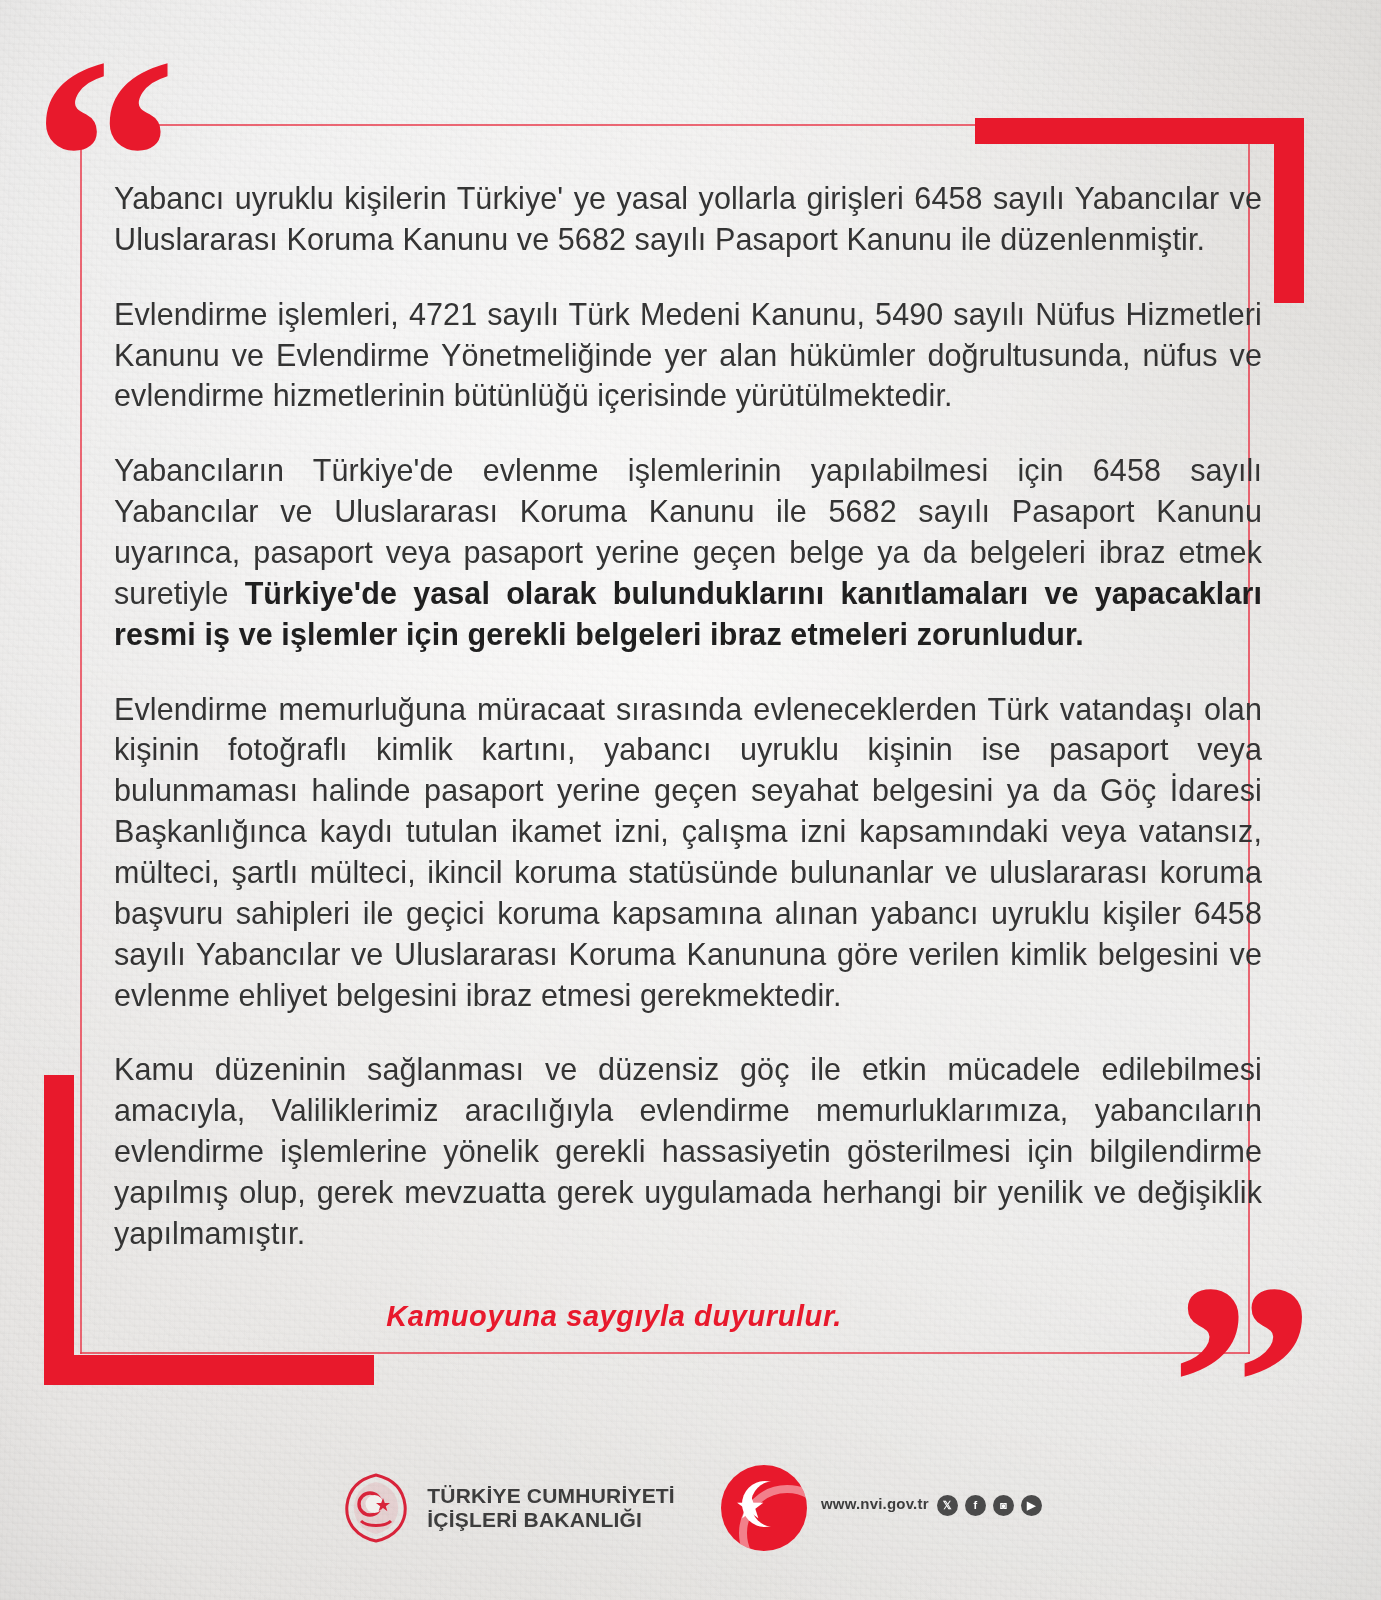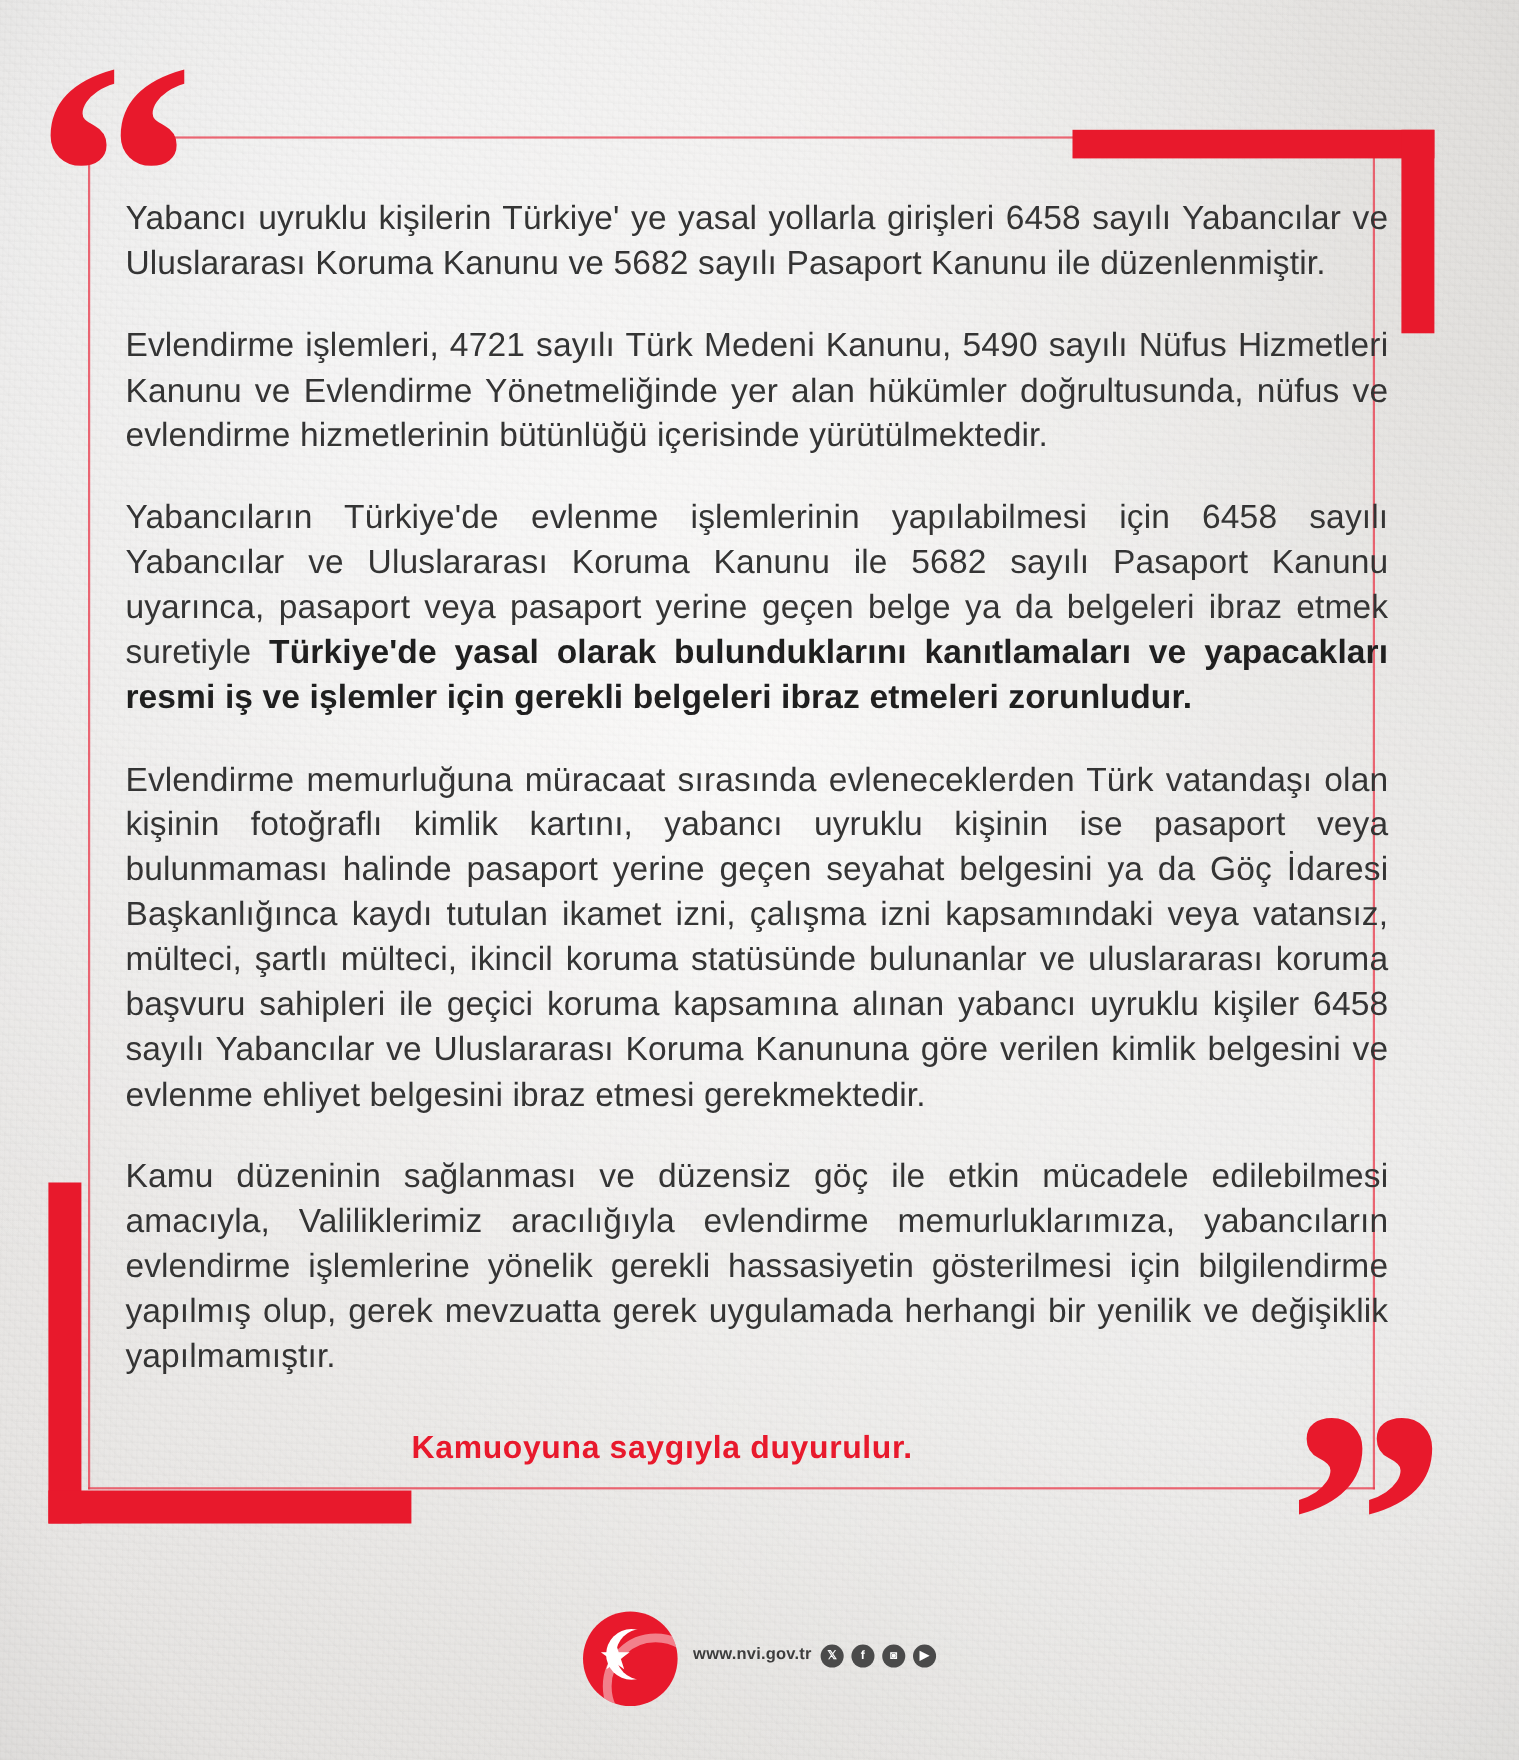--- a/index.html
+++ b/index.html
@@ -100,28 +100,29 @@
     text-align: justify;
     text-justify: inter-word;
     color: #343434;
     letter-spacing: 0.1px;
   }
   .para:last-of-type { margin-bottom: 0; }
   .para b, .para strong { font-weight: 700; color: #1f1f1f; }
 
   .closing {
     position: absolute;
-    left: 102px;
+    left: 114px;
     top: 1300px;
     width: 1000px;
     text-align: center;
     font-size: 29px;
     font-weight: 700;
     color: #e8192c;
     letter-spacing: 0.6px;
+    font-style: italic;
   }
 
   
   .footer {
     position: absolute;
     left: 0;
     top: 1448px;
     width: 1381px;
     height: 120px;
     display: flex;
@@ -291,20 +292,36 @@
     <p class="para">Evlendirme işlemleri, 4721 sayılı Türk Medeni Kanunu,  5490 sayılı Nüfus Hizmetleri Kanunu ve Evlendirme Yönetmeliğinde yer alan hükümler doğrultusunda, nüfus ve evlendirme hizmetlerinin bütünlüğü içerisinde yürütülmektedir.</p>
     <p class="para">Yabancıların Türkiye'de evlenme işlemlerinin yapılabilmesi için 6458 sayılı Yabancılar ve Uluslararası Koruma Kanunu ile 5682 sayılı Pasaport Kanunu uyarınca, pasaport veya pasaport yerine geçen belge ya da belgeleri ibraz etmek suretiyle <b>Türkiye'de yasal olarak bulunduklarını kanıtlamaları ve yapacakları resmi iş ve işlemler için gerekli belgeleri ibraz etmeleri zorunludur.</b></p>
     <p class="para">Evlendirme memurluğuna müracaat sırasında evleneceklerden Türk vatandaşı olan kişinin fotoğraflı kimlik kartını, yabancı uyruklu kişinin ise pasaport veya bulunmaması halinde pasaport yerine geçen seyahat belgesini ya da Göç İdaresi Başkanlığınca kaydı tutulan ikamet izni, çalışma izni kapsamındaki veya vatansız, mülteci, şartlı mülteci, ikincil koruma statüsünde bulunanlar ve uluslararası koruma başvuru sahipleri ile geçici koruma kapsamına alınan  yabancı uyruklu kişiler 6458 sayılı Yabancılar ve Uluslararası Koruma Kanununa göre verilen kimlik belgesini ve evlenme ehliyet belgesini ibraz etmesi gerekmektedir.</p>
     <p class="para">Kamu düzeninin sağlanması ve düzensiz göç ile etkin mücadele edilebilmesi amacıyla, Valiliklerimiz aracılığıyla evlendirme memurluklarımıza, yabancıların evlendirme işlemlerine yönelik gerekli hassasiyetin gösterilmesi için bilgilendirme yapılmış olup,  gerek mevzuatta gerek uygulamada herhangi bir yenilik ve değişiklik yapılmamıştır.</p>
   </div>
 
   <div class="closing">Kamuoyuna saygıyla duyurulur.</div>
 
   <div class="footer">
 
+    <div class="brand">
+      <div class="tc-emblem">
+        <svg width="74" height="74" viewBox="0 0 74 74" aria-hidden="true">
+          <path d="M37 4 C20 8 10 18 8 34 C6 52 18 66 37 70 C56 66 68 52 66 34 C64 18 54 8 37 4 Z" fill="none" stroke="#d8233a" stroke-width="3"></path>
+          <path d="M37 11 C24 14 16 22 15 35 C14 49 23 60 37 63 C51 60 60 49 59 35 C58 22 50 14 37 11 Z" fill="#d8233a" opacity="0.1"></path>
+          <circle cx="31" cy="33" r="11" fill="none" stroke="#d8233a" stroke-width="3.4"></circle>
+          <circle cx="35.5" cy="33" r="9" fill="#f2f0ee"></circle>
+          <polygon points="44,27 45.8,32 51,32 46.8,35.2 48.4,40.2 44,37.1 39.6,40.2 41.2,35.2 37,32 42.2,32" fill="#d8233a"></polygon>
+          <path d="M22 50 C28 56 46 56 52 50" fill="none" stroke="#d8233a" stroke-width="3"></path>
+        </svg>
+      </div>
+      <div class="brand-text">
+        <div class="l1">TÜRKİYE CUMHURİYETİ</div>
+        <div class="l2">İÇİŞLERİ BAKANLIĞI</div>
+      </div>
+    </div>
 
     <div class="nufus-group">
       <div class="nvi-circle">
         <div class="crescent"></div>
         <div class="star">★</div>
         <div class="ring"></div>
       </div>
       <div class="web-social">
         <div class="web-url">www.nvi.gov.tr</div>
         <div class="social-row">

